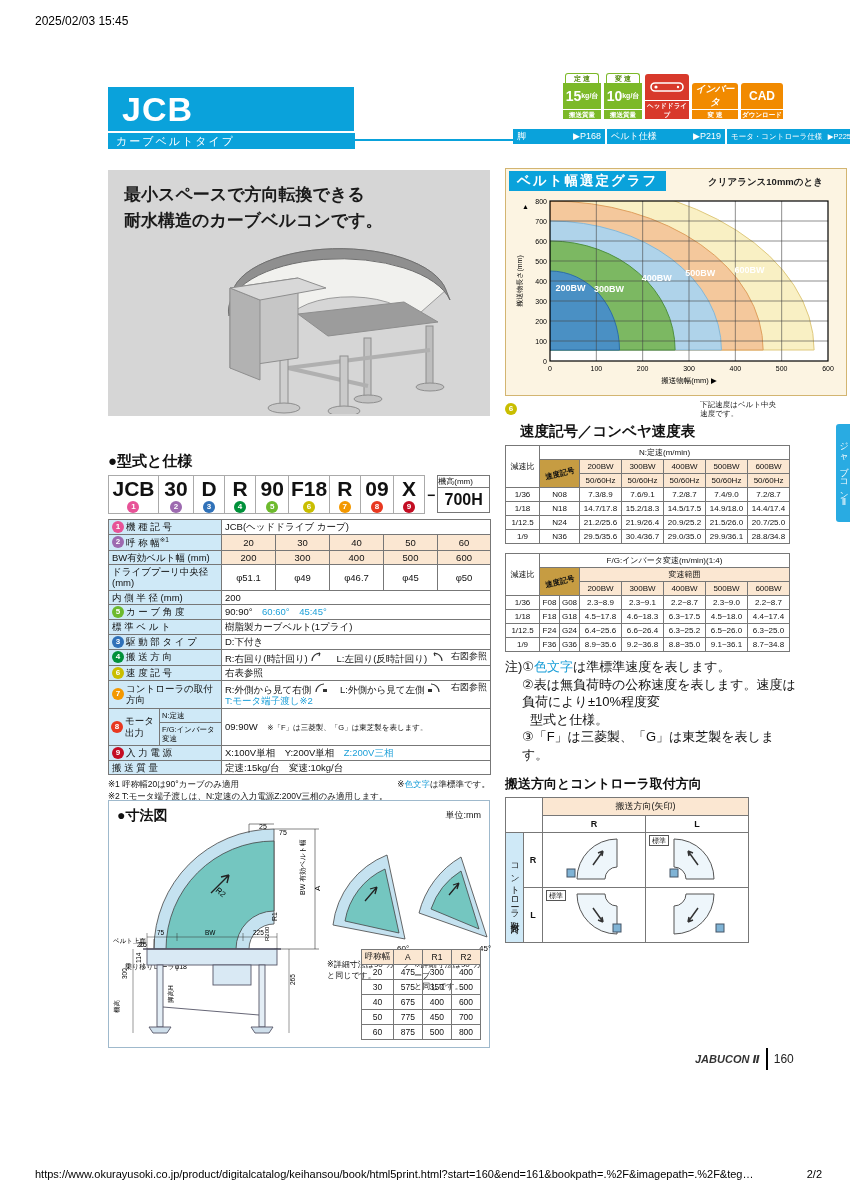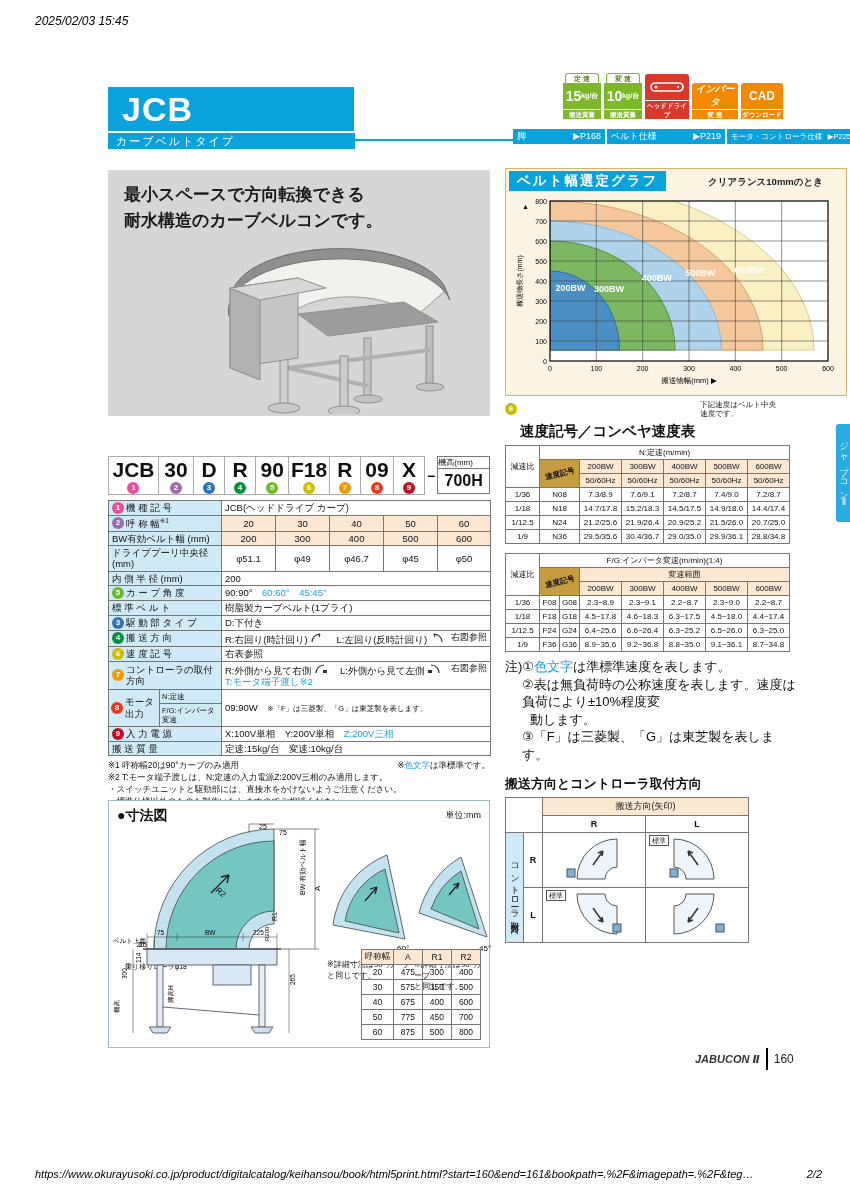--- a/index.html
+++ b/index.html
@@ -1,19 +1,19 @@
 <!DOCTYPE html>
 <html><head>
 <meta charset="utf-8">
 <style>
   html,body{margin:0;padding:0;background:#fff;font-family:"Liberation Sans","DejaVu Sans",sans-serif;color:#111;}
   .page{position:relative;width:850px;height:1203px;background:#fff;overflow:hidden;}
   .abs{position:absolute;}
   
-  .ph{font-size:12px;color:#000;font-style:italic;}
+  .ph{font-size:12px;color:#000;}
   
   .jcb-box{background:#0aa2db;color:#fff;font-weight:bold;font-size:34px;line-height:44px;padding-left:14px;letter-spacing:1px;}
   .jcb-sub{background:#0aa2db;color:#fff;font-size:11px;line-height:16px;padding-left:8px;letter-spacing:2px;}
   .hline{background:#0aa2db;height:2px;}
   
   .badges{display:flex;align-items:flex-end;gap:3px;}
   .badge{display:flex;flex-direction:column;font-weight:bold;text-align:center;}
   .b-top{font-size:7px;line-height:9px;border:1px solid;border-bottom:none;border-radius:3px 3px 0 0;margin:0 2px;}
   .b-big{color:#fff;display:flex;align-items:center;justify-content:center;}
   .b-bot{color:#fff;font-size:6.5px;line-height:9px;margin-top:1px;}
@@ -378,21 +378,21 @@
             <td>8.8~35.0</td>
             <td>9.1~36.1</td>
             <td>8.7~34.8</td>
       </tr>
     </tbody>
       </table>
 
     <div class="note8" style="margin-top:6px;">
       <div><span>注)①</span><span class="sub">色文字</span><span>は準標準速度を表します。</span></div>
       <div style="padding-left:17px;">②表は無負荷時の公称速度を表します。速度は負荷により±10%程度変</div>
-      <div style="padding-left:25px;">動します。</div>
+      <div style="padding-left:25px;">型式と仕様。</div>
       <div style="padding-left:17px;">③「F」は三菱製、「G」は東芝製を表します。</div>
     </div>
 
     <div style="margin-top:12px;font-weight:bold;font-size:13px;">搬送方向とコントローラ取付方向</div>
     <div style="display:flex;gap:8px;margin-top:4px;">
       <table class="dir-tbl">
         <tbody>
             <tr>
           <td colspan="2" rowspan="2" style="border:1px solid #777;background:#fff;width:30px;"></td>
           <td colspan="2" class="peach" style="height:15px;">搬送方向(矢印)</td>
@@ -443,20 +443,21 @@
                   <rect x="54" y="34" width="8" height="8" fill="#7fb3d5" stroke="#456"></rect>
                 </svg>
           </td>
         </tr>
       </tbody>
         </table>
     </div>
   </div>
 
   <div class="abs" style="left:108px;top:452px;width:382px;">
+    <div class="sec-title">●型式と仕様</div>
 
     <div class="code-strip" style="margin-top:4px;">
       <div class="code-cell" style="width:52px;">
           <span class="code-char">JCB</span>
           <span class="circ c1">1</span>
         </div>
       <div class="code-cell" style="width:36px;">
           <span class="code-char">30</span>
           <span class="circ c2">2</span>
         </div>

